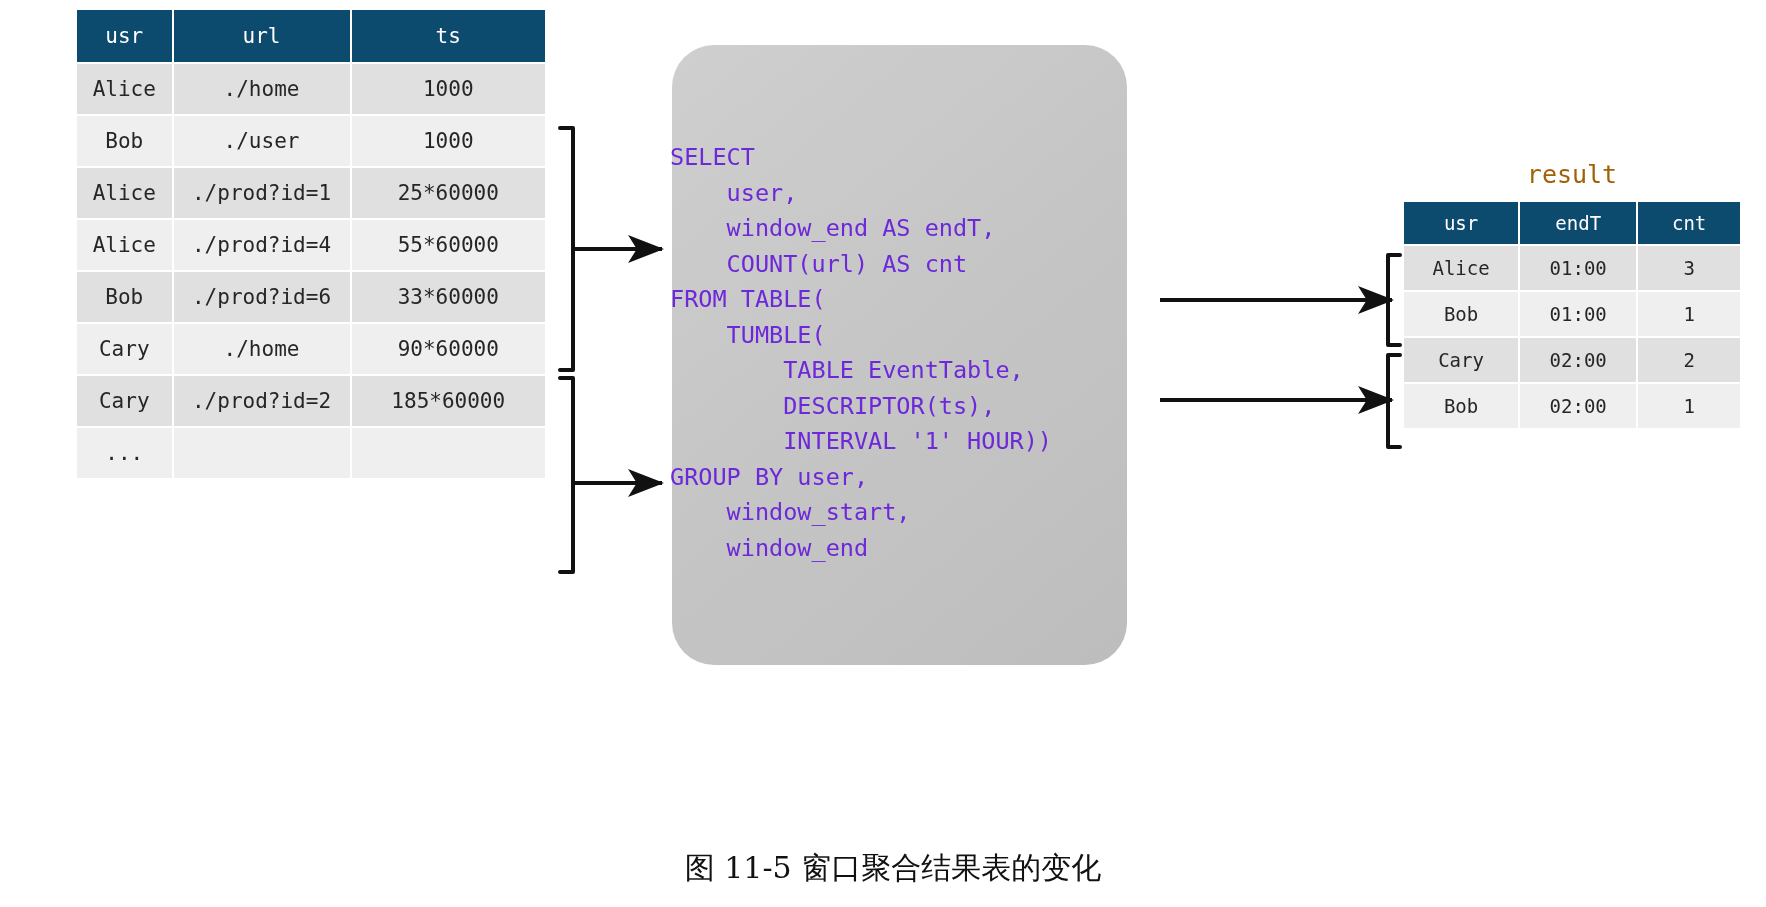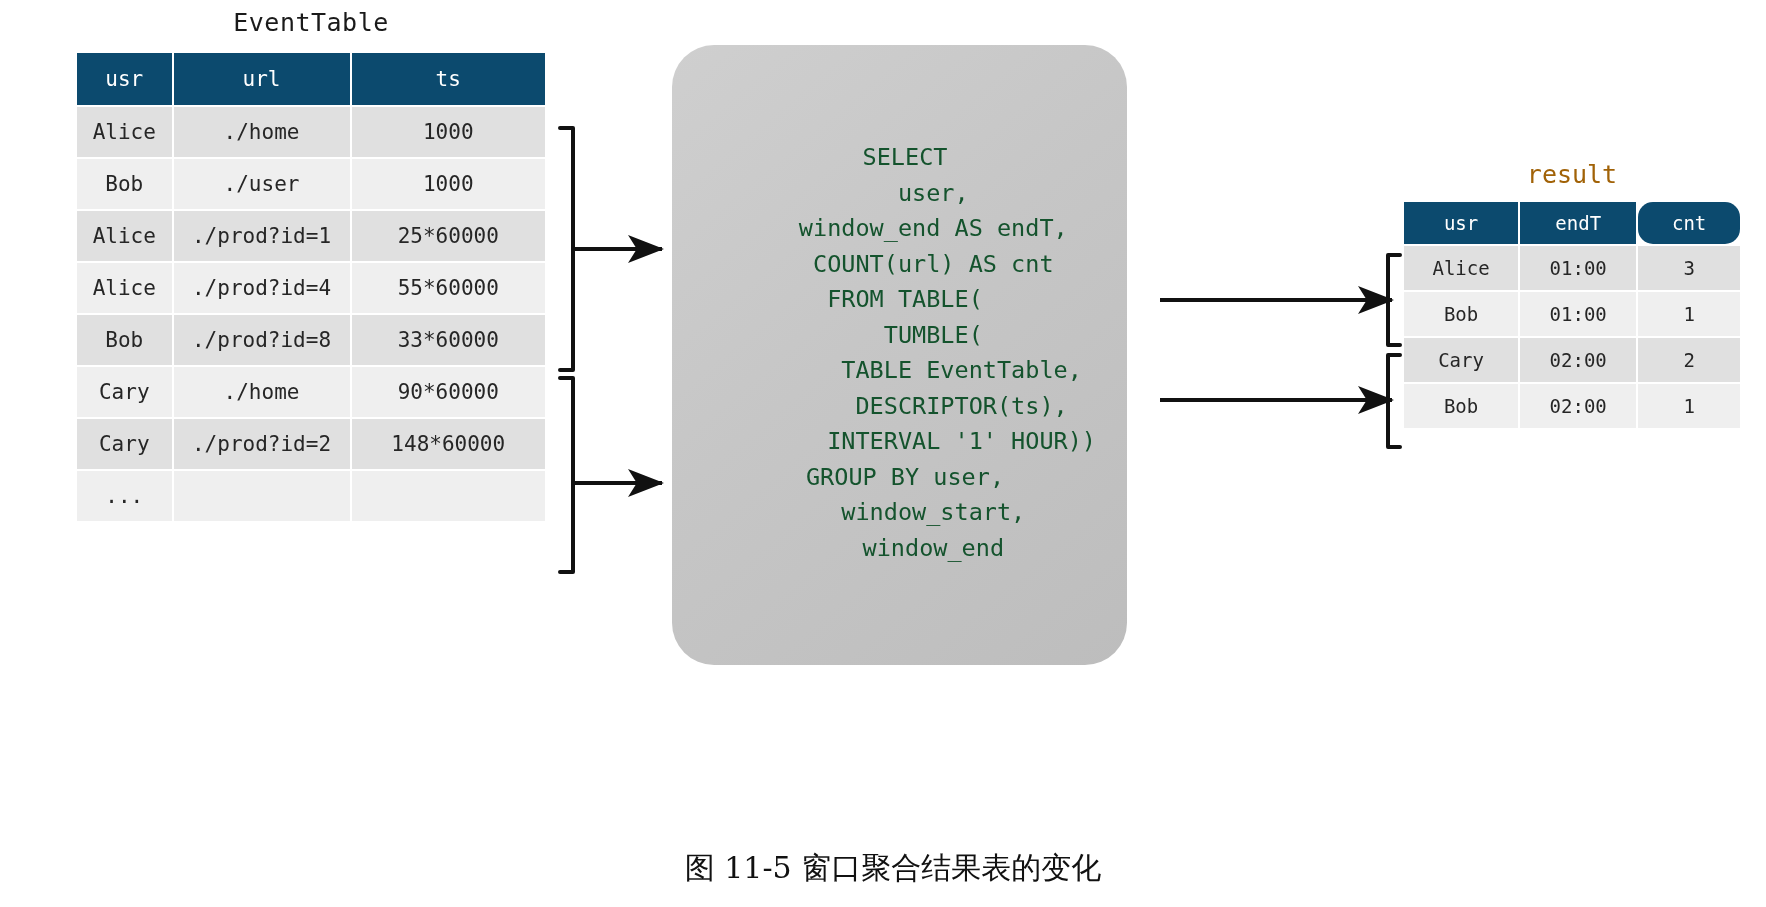--- a/index.html
+++ b/index.html
@@ -56,40 +56,39 @@
     border-radius: 42px;
   }
   #sql-code {
     position: absolute;
     left: 670px; top: 140px;
     width: 470px;
     margin: 0;
     font-family: "DejaVu Sans Mono", monospace;
     font-size: 23.5px;
     line-height: 35.5px;
-    color: #14532d;
+    color: #6d28d9;
     white-space: pre;
-    text-align: center;
   }
 
   
   #result-wrap { position: absolute; left: 1402px; top: 160px; }
   #result-title {
     text-align: center;
     font-size: 25px;
     color: #a16207;
     margin-bottom: 11px;
     font-family: "DejaVu Sans Mono", monospace;
   }
   #result-table { width: 340px; }
   #result-table th { font-size: 19px; height: 40px; }
   #result-table td { font-size: 19px; height: 42px; }
   #result-table .c-usr  { width: 108px; }
   #result-table .c-endt { width: 110px; }
-  #result-table .c-cnt  { width: 96px; border-radius: 15px; }
+  #result-table .c-cnt  { width: 96px; }
 
   
   svg.overlay {
     position: absolute; left: 0; top: 0;
     width: 1766px; height: 907px;
     pointer-events: none;
   }
 
   
   #caption {
@@ -99,21 +98,20 @@
     text-align: center;
     font-family: "DejaVu Serif", serif;
     font-size: 30px;
     color: #111111;
   }
 </style>
 </head>
 <body>
 
 <div id="event-wrap">
-  <div id="event-title">EventTable</div>
   <table id="event-table" class="tbl">
     <thead>
       <tr>
         <th class="c-usr">usr</th>
         <th class="c-url">url</th>
         <th class="c-ts">ts</th>
       </tr>
     </thead>
     <tbody>
       <tr class="odd">
@@ -131,32 +129,32 @@
         <td>./prod?id=1</td>
         <td>25*60000</td>
       </tr>
       <tr class="even">
         <td>Alice</td>
         <td>./prod?id=4</td>
         <td>55*60000</td>
       </tr>
       <tr class="odd">
         <td>Bob</td>
-        <td>./prod?id=8</td>
+        <td>./prod?id=6</td>
         <td>33*60000</td>
       </tr>
       <tr class="even">
         <td>Cary</td>
         <td>./home</td>
         <td>90*60000</td>
       </tr>
       <tr class="odd">
         <td>Cary</td>
         <td>./prod?id=2</td>
-        <td>148*60000</td>
+        <td>185*60000</td>
       </tr>
       <tr class="even">
         <td>...</td>
         <td></td>
         <td></td>
       </tr>
     </tbody>
   </table>
 </div>
 

